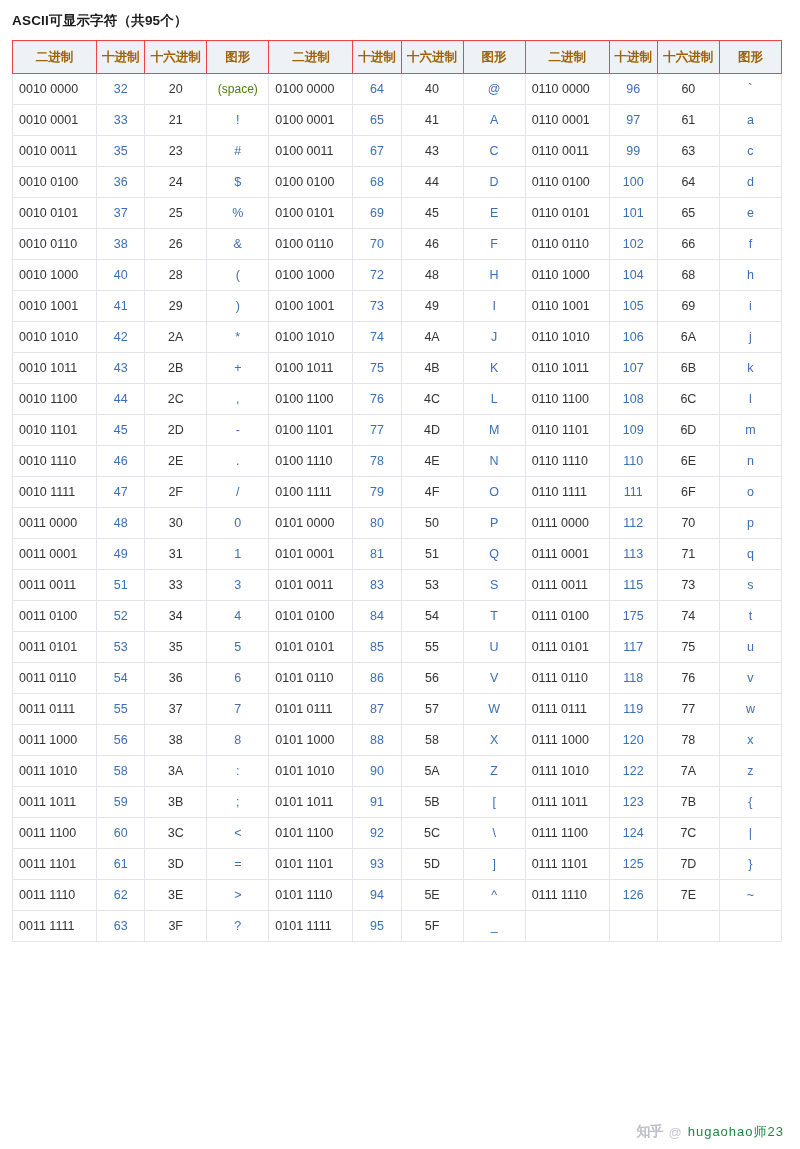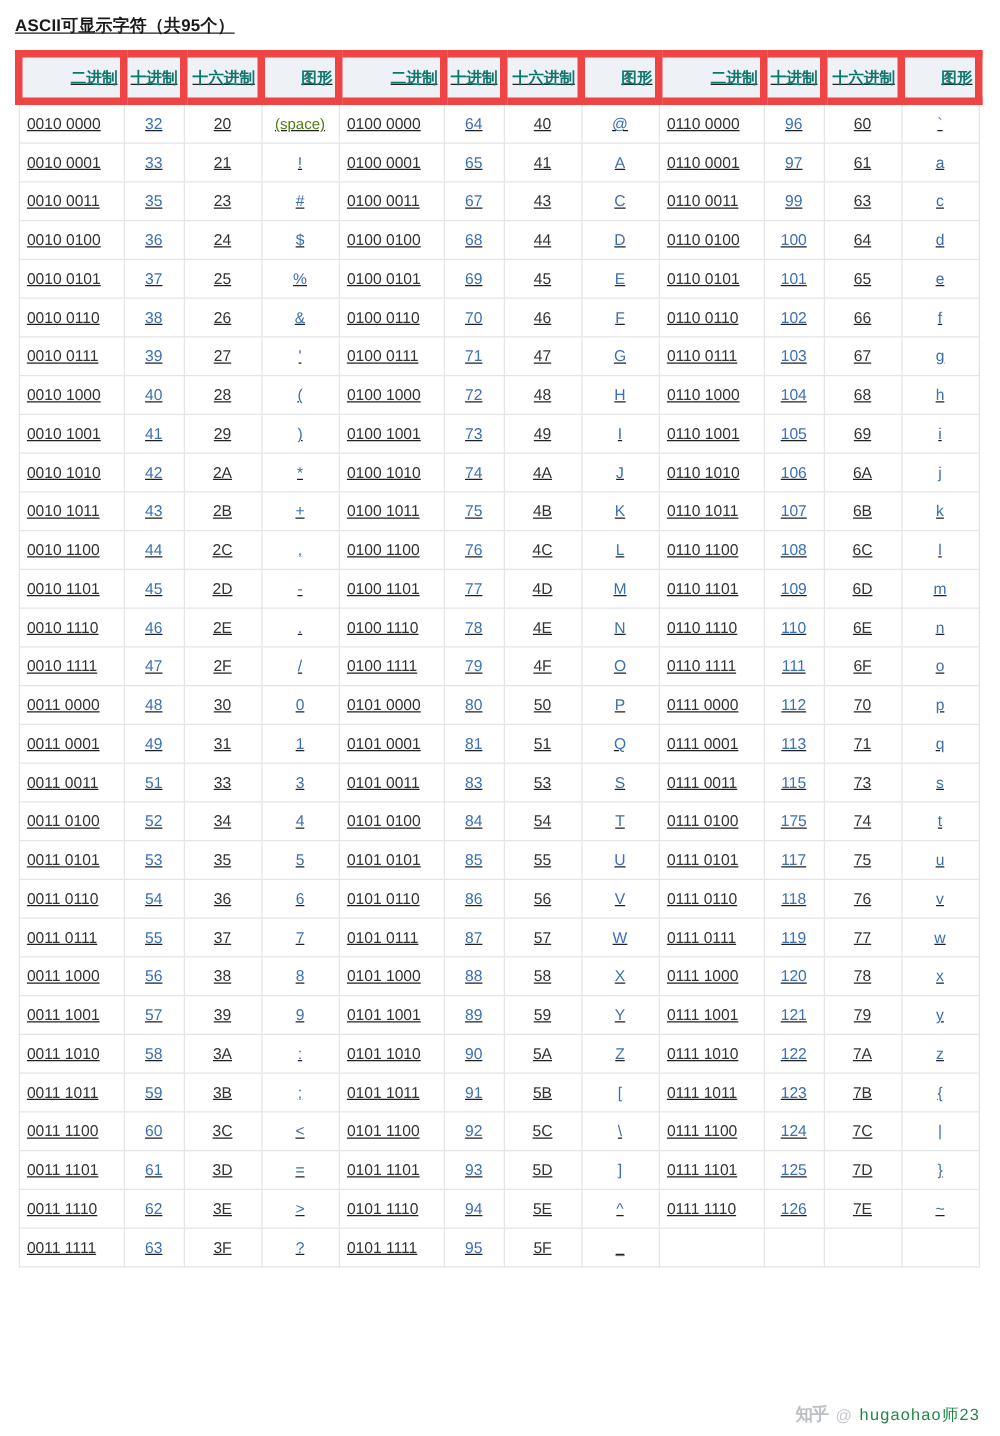--- a/index.html
+++ b/index.html
@@ -11,44 +11,43 @@
     width: 800px;
     height: 1149px;
     font-family: "Liberation Sans", sans-serif;
     color: #222222;
     position: relative;
     overflow: hidden;
   }
   .page {
     padding: 10px 10px 0 10px;
     box-sizing: border-box;
-    text-decoration: underline;
   }
   .title {
     font-size: 13.5px;
     font-weight: bold;
     color: #1a1a1a;
     margin: 2px 0 10px 2px;
     letter-spacing: 0.2px;
   }
   table.ascii {
     border-collapse: collapse;
     width: 770px;
     margin-left: 2px;
     table-layout: fixed;
     border: 1px solid #d6d9de;
   }
   table.ascii th {
     background: #eef1f6;
-    color: #0f766e;
+    color: #a16207;
     font-size: 12.5px;
     font-weight: bold;
-    text-align: right;
+    text-align: center;
     padding: 7px 2px;
-    border: 6px solid #ef4444;
+    border: 1px solid #ef4444;
     height: 18px;
   }
   table.ascii td {
     border: 1px solid #e2e5ea;
     font-size: 12.5px;
     padding: 6px 6px;
     height: 18px;
     white-space: nowrap;
   }
   .c-bin  { text-align: left;  color: #333333; padding-left: 8px; }
@@ -199,34 +198,20 @@
           <td class="c-bin">0100 0110</td>
           <td class="c-dec">70</td>
           <td class="c-hex">46</td>
           <td class="c-gly">F</td>
           <td class="c-bin">0110 0110</td>
           <td class="c-dec">102</td>
           <td class="c-hex">66</td>
           <td class="c-gly">f</td>
         </tr>
         <tr>
-          <td class="c-bin">0010 0111</td>
-          <td class="c-dec">39</td>
-          <td class="c-hex">27</td>
-          <td class="c-gly">'</td>
-          <td class="c-bin">0100 0111</td>
-          <td class="c-dec">71</td>
-          <td class="c-hex">47</td>
-          <td class="c-gly">G</td>
-          <td class="c-bin">0110 0111</td>
-          <td class="c-dec">103</td>
-          <td class="c-hex">67</td>
-          <td class="c-gly">g</td>
-        </tr>
-        <tr>
           <td class="c-bin">0010 1000</td>
           <td class="c-dec">40</td>
           <td class="c-hex">28</td>
           <td class="c-gly">(</td>
           <td class="c-bin">0100 1000</td>
           <td class="c-dec">72</td>
           <td class="c-hex">48</td>
           <td class="c-gly">H</td>
           <td class="c-bin">0110 1000</td>
           <td class="c-dec">104</td>
@@ -437,34 +422,20 @@
           <td class="c-bin">0101 1000</td>
           <td class="c-dec">88</td>
           <td class="c-hex">58</td>
           <td class="c-gly">X</td>
           <td class="c-bin">0111 1000</td>
           <td class="c-dec">120</td>
           <td class="c-hex">78</td>
           <td class="c-gly">x</td>
         </tr>
         <tr>
-          <td class="c-bin">0011 1001</td>
-          <td class="c-dec">57</td>
-          <td class="c-hex">39</td>
-          <td class="c-gly">9</td>
-          <td class="c-bin">0101 1001</td>
-          <td class="c-dec">89</td>
-          <td class="c-hex">59</td>
-          <td class="c-gly">Y</td>
-          <td class="c-bin">0111 1001</td>
-          <td class="c-dec">121</td>
-          <td class="c-hex">79</td>
-          <td class="c-gly">y</td>
-        </tr>
-        <tr>
           <td class="c-bin">0011 1010</td>
           <td class="c-dec">58</td>
           <td class="c-hex">3A</td>
           <td class="c-gly">:</td>
           <td class="c-bin">0101 1010</td>
           <td class="c-dec">90</td>
           <td class="c-hex">5A</td>
           <td class="c-gly">Z</td>
           <td class="c-bin">0111 1010</td>
           <td class="c-dec">122</td>

